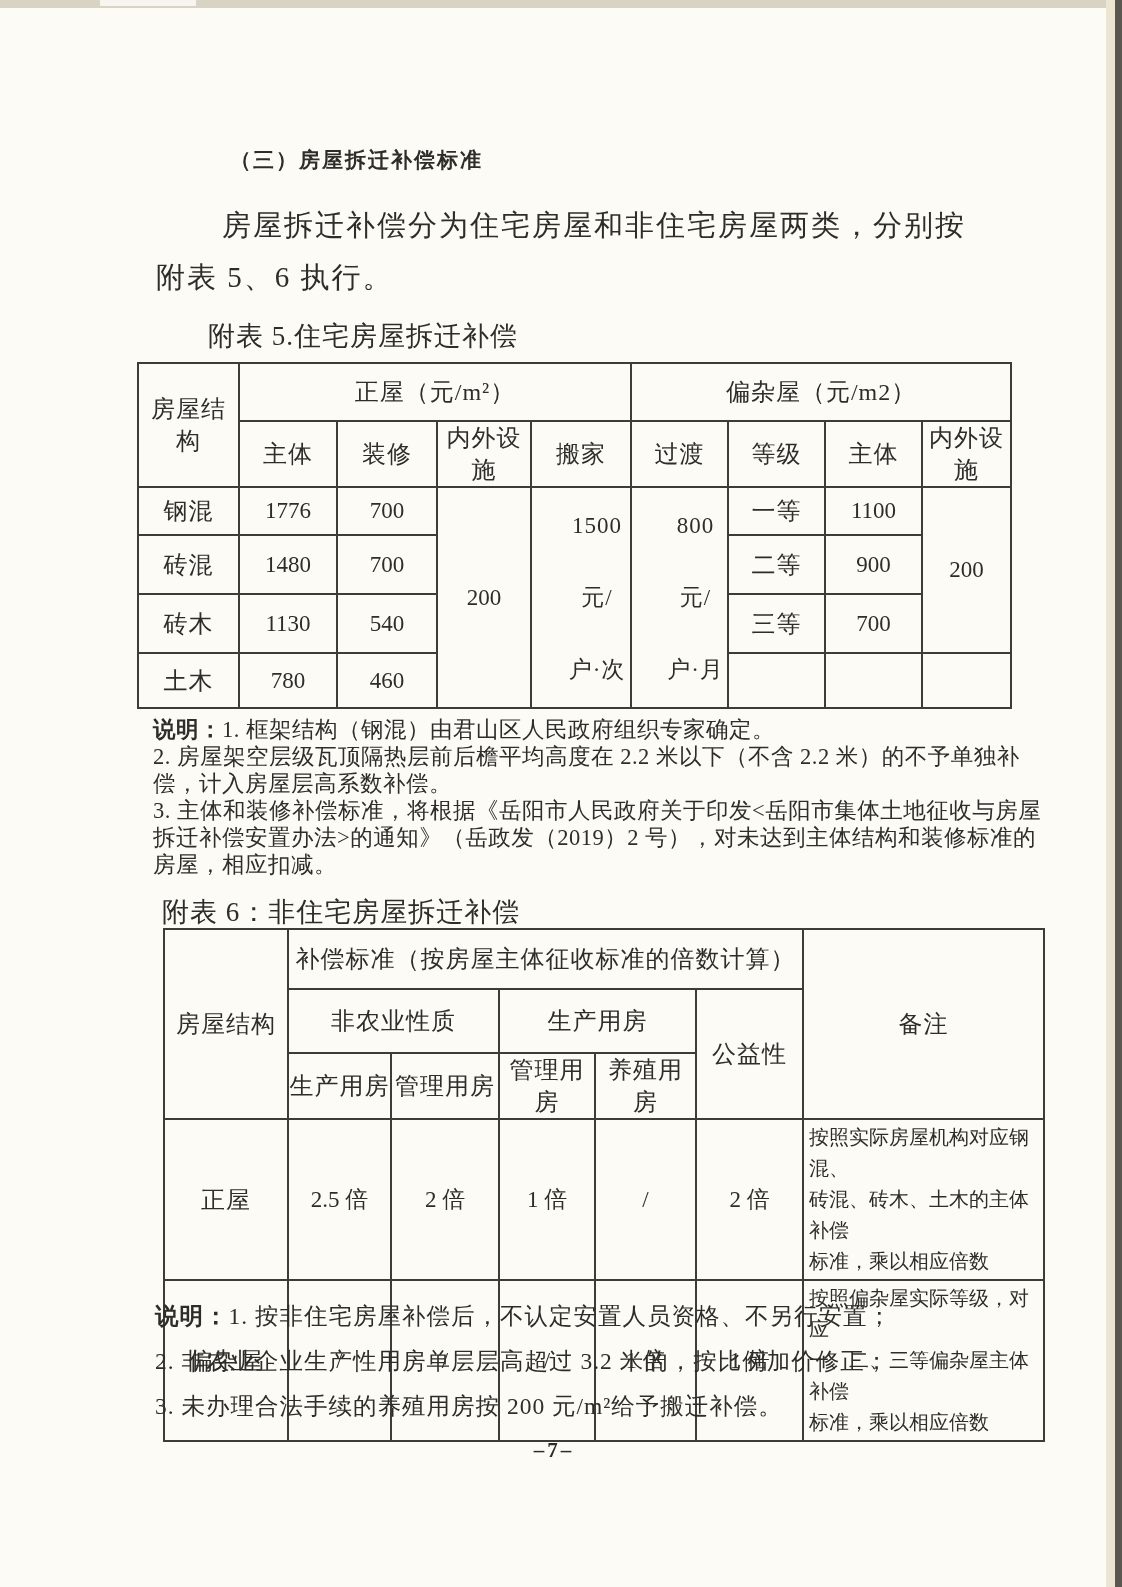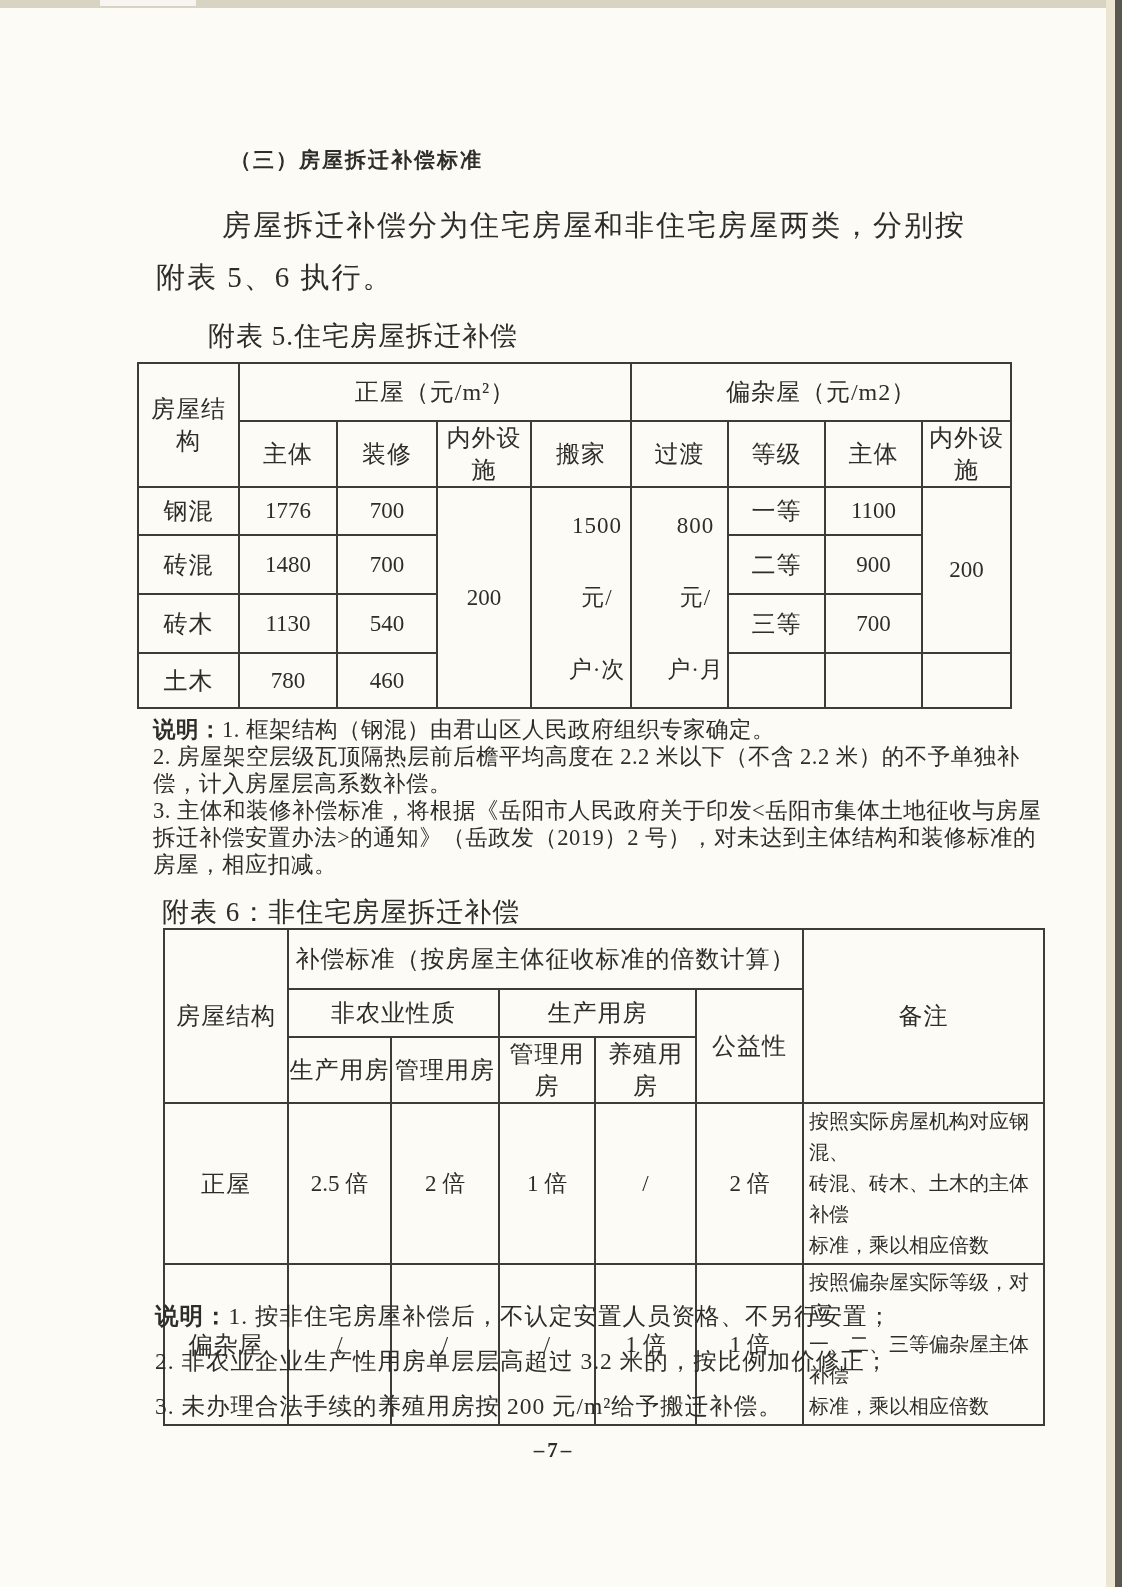--- a/index.html
+++ b/index.html
@@ -40,21 +40,21 @@
   .t5 .r1 td { height:58px; }
   .t5 .r2 td { height:58px; }
   .t5 .b1 td { height:48px; }
   .t5 .b2 td { height:59px; }
   .t5 .b3 td { height:59px;border-radius:6px; }
   .t5 .b4 td { height:55px; }
   .t5 .tall { line-height:72px; font-size:23px;padding-left:32px; }
 
   .t6 { left:163px; top:928px; width:880px; }
   .t6 .r1 td { height:60px; }
-  .t6 .r2 td { height:48px; }
+  .t6 .r2 td { height:64px; }
   .t6 .r3 td { height:57px; }
   .t6 .b1 td { height:95px; }
   .t6 .b2 td { height:93px; }
   .t6 .remark {
     text-align:left; font-size:20px; line-height:31px;
     padding:2px 4px 2px 5px; letter-spacing:0; white-space:pre-line;
   }
 
   .notes { position:absolute; }
   .notes p { margin:0; }

